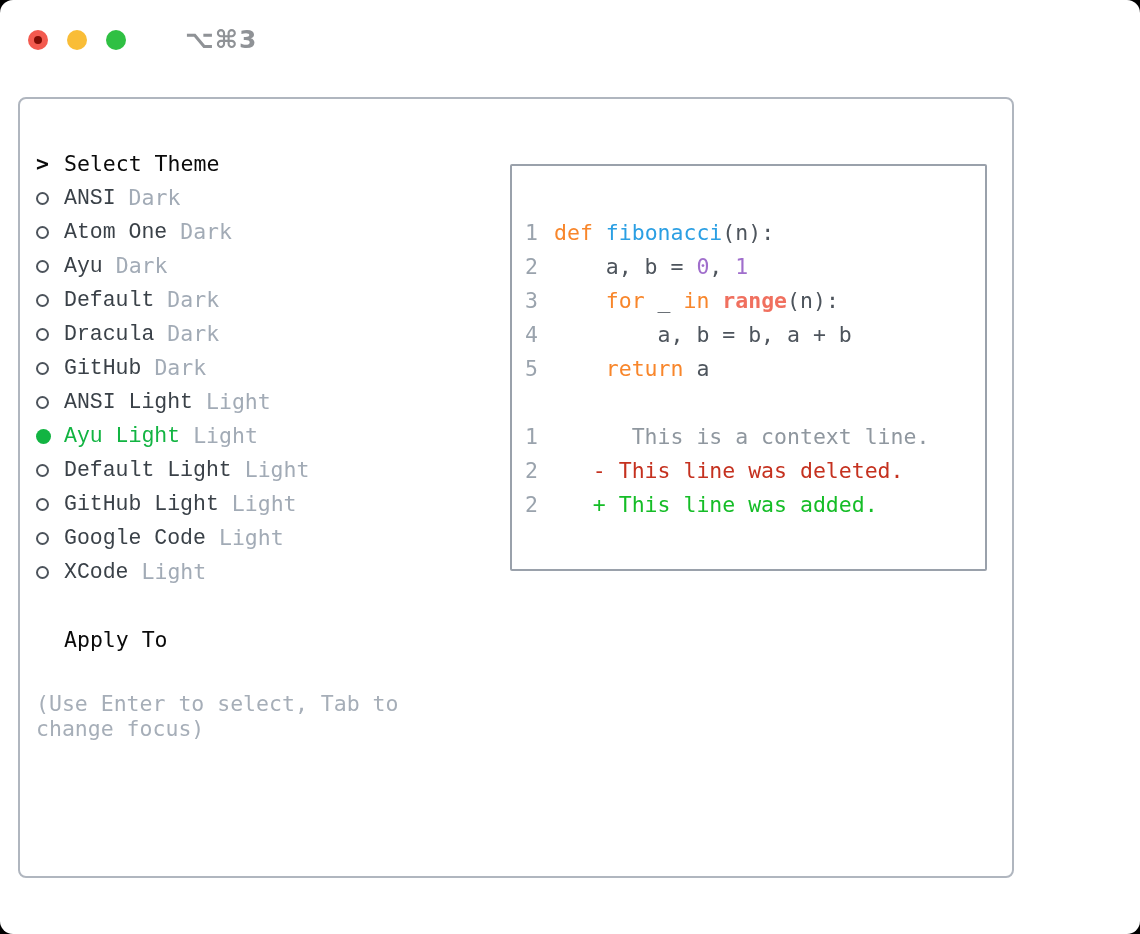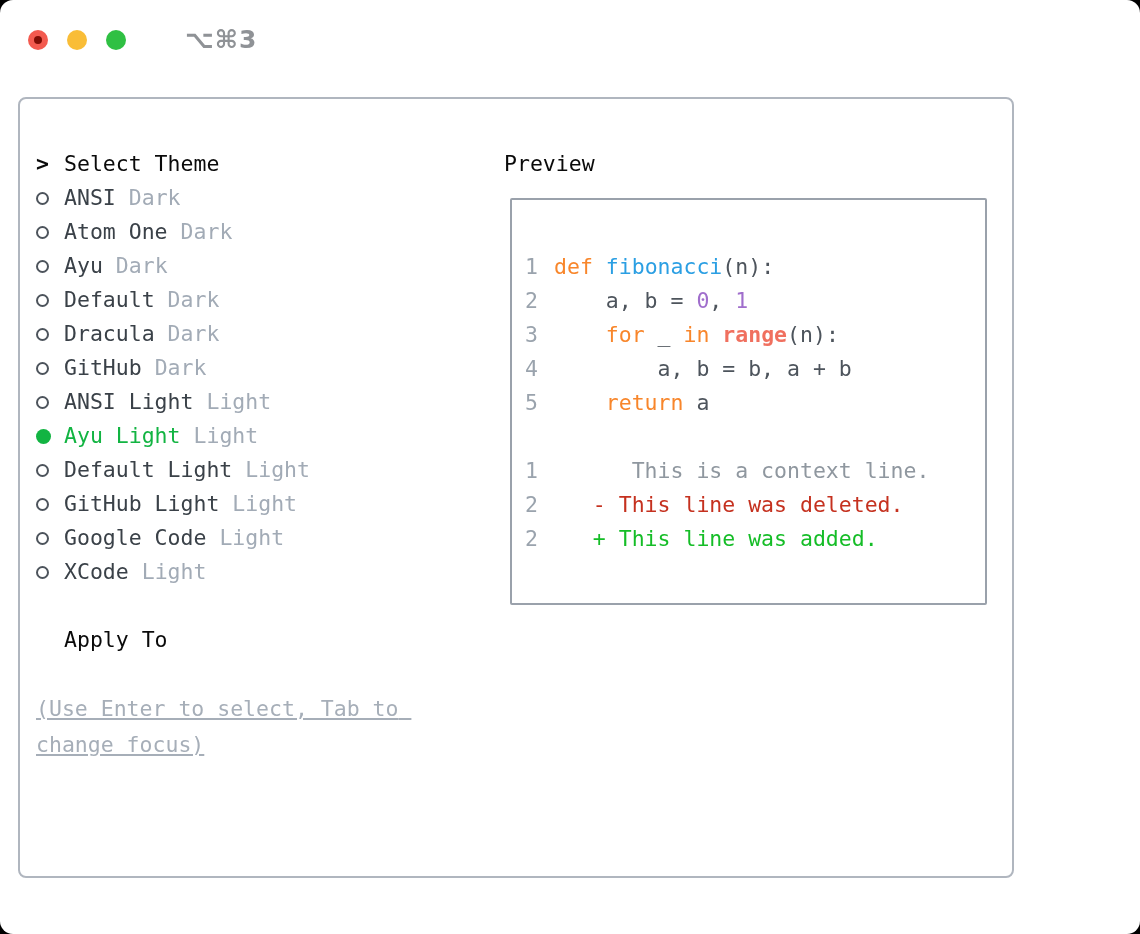--- a/index.html
+++ b/index.html
@@ -32,24 +32,24 @@
     border:2px solid var(--border);border-radius:8px;background:#fff;
     padding:48px 0 0 16px;font-size:21.5px;line-height:34px;color:var(--item-text);
   }
   .row{display:flex;align-items:center;height:34px;white-space:pre;}
   .spacer{height:34px;}
   .marker{width:28px;display:flex;align-items:center;flex:none;}
   .ring{width:13px;height:13px;border:2px solid #4d545c;border-radius:50%;}
   .dot{width:15px;height:15px;border-radius:50%;background:var(--accent-green);}
   .prompt{font-weight:700;color:var(--header);width:28px;flex:none;}
   .hdr{font-weight:400;color:var(--header);}
-  .name{color:var(--item-text);white-space:pre;}
+  .name{color:var(--item-text);white-space:pre;font-family:Liberation Mono, monospace;}
   .tag{color:var(--muted-tag);margin-left:13px;white-space:pre;}
   .row.selected .name{color:var(--accent-green);}
-  .hint{width:420px;color:var(--hint);line-height:36px;white-space:pre-wrap;text-decoration:underline;}
+  .hint{width:420px;color:var(--hint);line-height:25px;white-space:pre-wrap;}
   
   .right{position:absolute;left:484px;top:48px;width:492px;}
   .preview-box{
     margin-left:6px;margin-top:17px;width:477px;height:407px;
     border:2px solid var(--preview-border);border-radius:2px;
     padding:50px 0 0 13px;overflow:hidden;
   }
   .pline{display:flex;height:34px;align-items:center;white-space:pre;font-size:21.5px;}
   .lnum{display:inline-block;width:29px;color:var(--gutter);flex:none;}
   .lcontent{white-space:pre;}
@@ -165,23 +165,20 @@
         <span class="hdr">Apply To</span>
       </div>
 
 
       <div class="spacer"></div>
 
       <div class="hint">(Use Enter to select, Tab to change focus)</div>
     </div>
 
     <div class="right">
-      <div class="row">
-        <span class="hdr">Preview</span>
-      </div>
       <div class="preview-box">
         <div id="preview-lines">
   <div class="pline">
     <span class="lnum">1</span>
     <span class="lcontent"><span class="c-kw">def</span><span class="c-fg"> </span><span class="c-fn">fibonacci</span><span class="c-fg">(n):</span></span>
   </div>
 
   <div class="pline">
     <span class="lnum">2</span>
     <span class="lcontent"><span class="c-fg">    a, b = </span><span class="c-num">0</span><span class="c-fg">, </span><span class="c-num">1</span></span>

